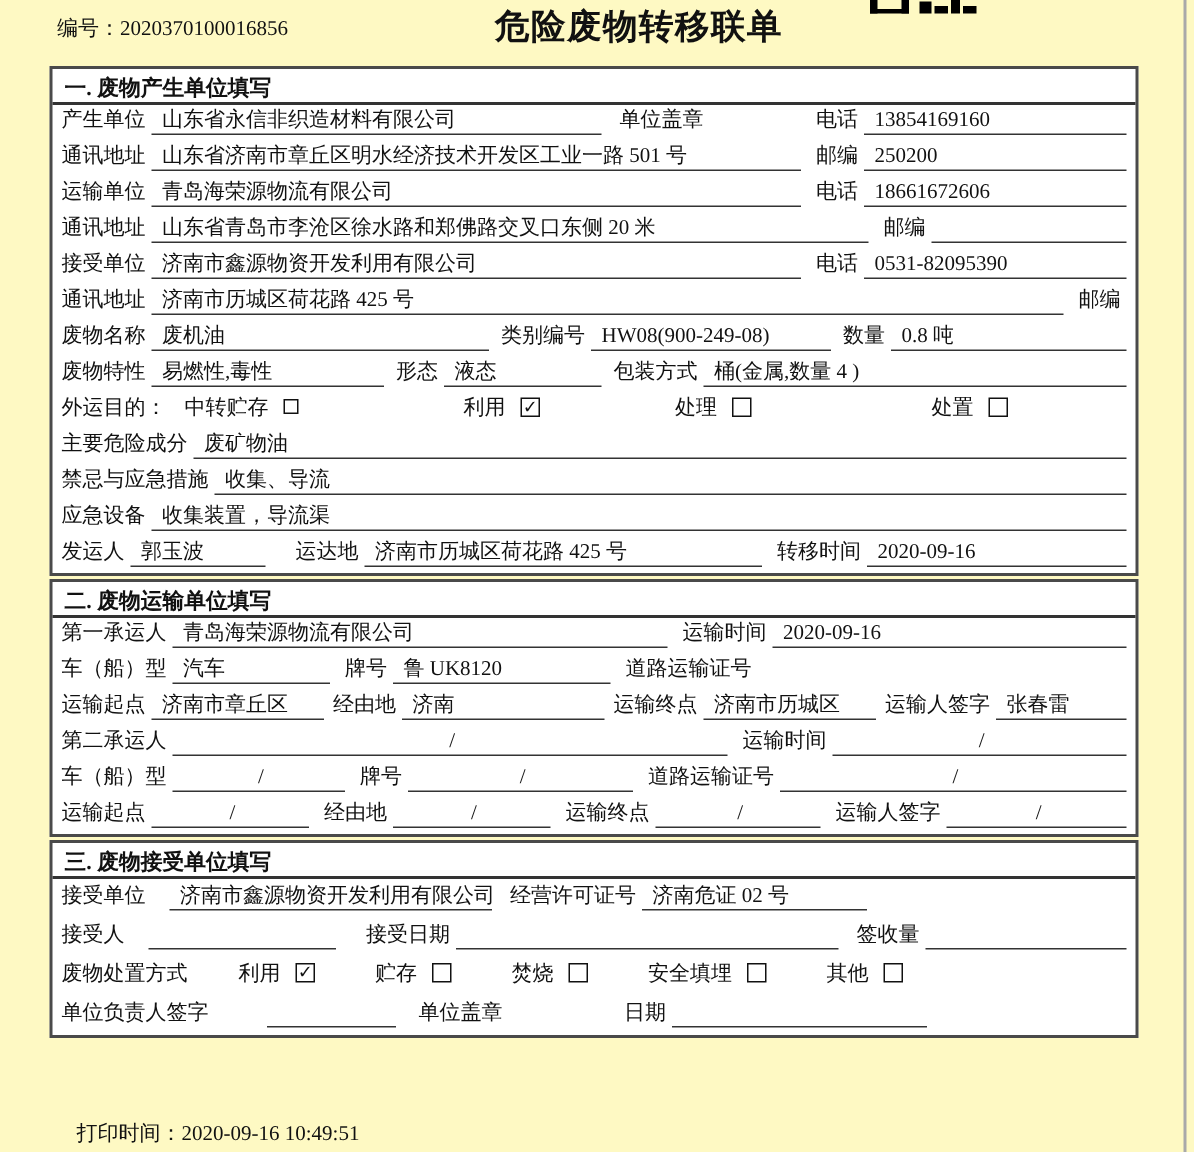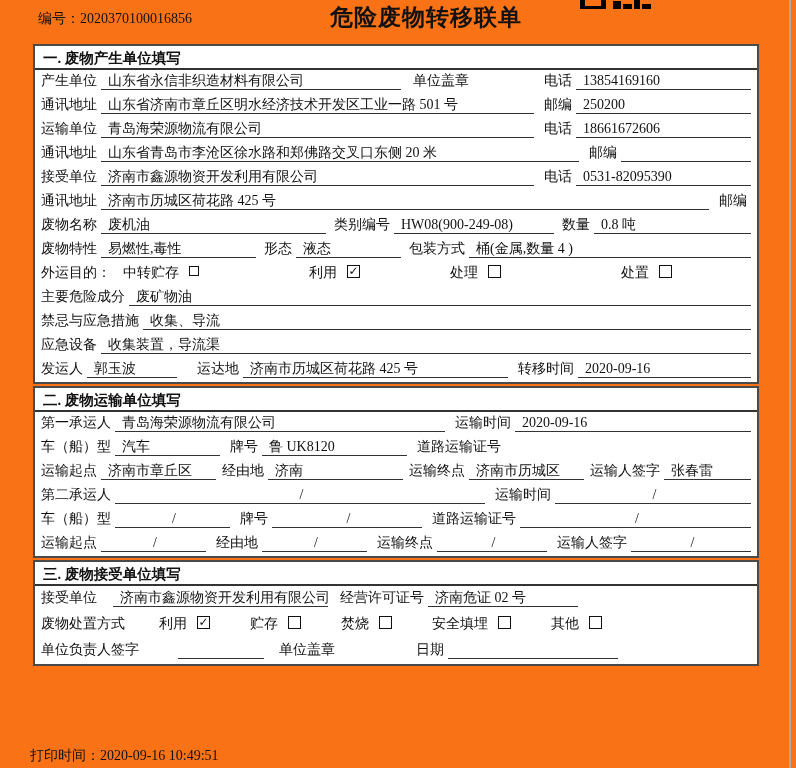--- a/index.html
+++ b/index.html
@@ -1,18 +1,18 @@
 <!DOCTYPE html>
 <html><head>
 <meta charset="utf-8">
 <style>
   * { margin:0; padding:0; box-sizing:border-box; }
   html,body { width:796px; height:768px; background:#ffffff; overflow:hidden;
     font-family:"Liberation Serif","DejaVu Serif",serif; color:#111; }
-  #page { position:relative; width:796px; height:768px; background:#f97316; }
+  #page { position:relative; width:796px; height:768px; background:#fef9c3; }
 
   #serial { position:absolute; left:38px; top:10px; font-size:14px; white-space:nowrap; }
   #doc-title { position:absolute; left:330px; top:2px; font-size:23px; font-weight:bold;
     letter-spacing:1px; white-space:nowrap; }
 
   
   #qr { position:absolute; left:580px; top:0; width:72px; height:10px; }
   #qr div { position:absolute; background:#000; }
   .q1 { left:0;  top:0; width:5px;  height:9px; }
   .q2 { left:21px; top:0; width:5px; height:9px; }
@@ -45,21 +45,21 @@
   .w86{width:86px}.w90{width:90px}.w105{width:105px}.w110{width:110px}.w115{width:115px}
   .w125{width:125px}.w130{width:130px}.w135{width:135px}.w145{width:145px}.w150{width:150px}
   .w155{width:155px}.w160{width:160px}.w170{width:170px}.w175{width:175px}.w215{width:215px}
   .w225{width:225px}.w255{width:255px}.w265{width:265px}.w300{width:300px}
   .w330{width:330px}.w370{width:370px}
   .ml6{margin-left:6px}.ml8{margin-left:8px}.ml10{margin-left:10px}.ml12{margin-left:12px}
   .ml15{margin-left:15px}.ml20{margin-left:20px}.ml30{margin-left:30px}.ml35{margin-left:35px}
   .ml40{margin-left:40px}.ml90{margin-left:90px}.ml100{margin-left:77px}
   .ml110{margin-left:110px}.ml120{margin-left:120px}
 
-  #print-time { position:absolute; left:30px; top:747px; font-size:14px; white-space:nowrap; }
+  #print-time { position:absolute; left:51px; top:747px; font-size:14px; white-space:nowrap; }
   #page-edge { position:absolute; left:789px; top:0; width:2px; height:768px; background:#a9a9a9; }
 </style>
 </head>
 <body>
 
 <div id="page">
 
   <div id="serial"><span>编号：</span><span>2020370100016856</span></div>
 
   <div id="doc-title">危险废物转移联单</div>
@@ -214,20 +214,28 @@
       </div>
       <div class="section sec3">
         <div class="sec-header">三. 废物接受单位填写</div>
         <div class="row">
           <span class="lab">接受单位</span>
           <span class="fld w215 ml12">济南市鑫源物资开发利用有限公司</span>
           <span class="lab ml12">经营许可证号</span>
           <span class="fld w150">济南危证 02 号</span>
         </div>
         <div class="row">
+          <span class="lab">接受人</span>
+          <span class="fld w125 ml12"></span>
+          <span class="lab ml20">接受日期</span>
+          <span class="fld w255"></span>
+          <span class="lab ml12">签收量</span>
+          <span class="fld grow"></span>
+        </div>
+        <div class="row">
           <span class="lab">废物处置方式</span>
           <span class="lab ml30">利用</span>
           <span class="cb">✓</span>
           <span class="lab ml40">贮存</span>
           <span class="cb"></span>
           <span class="lab ml40">焚烧</span>
           <span class="cb"></span>
           <span class="lab ml40">安全填埋</span>
           <span class="cb"></span>
           <span class="lab ml40">其他</span>

